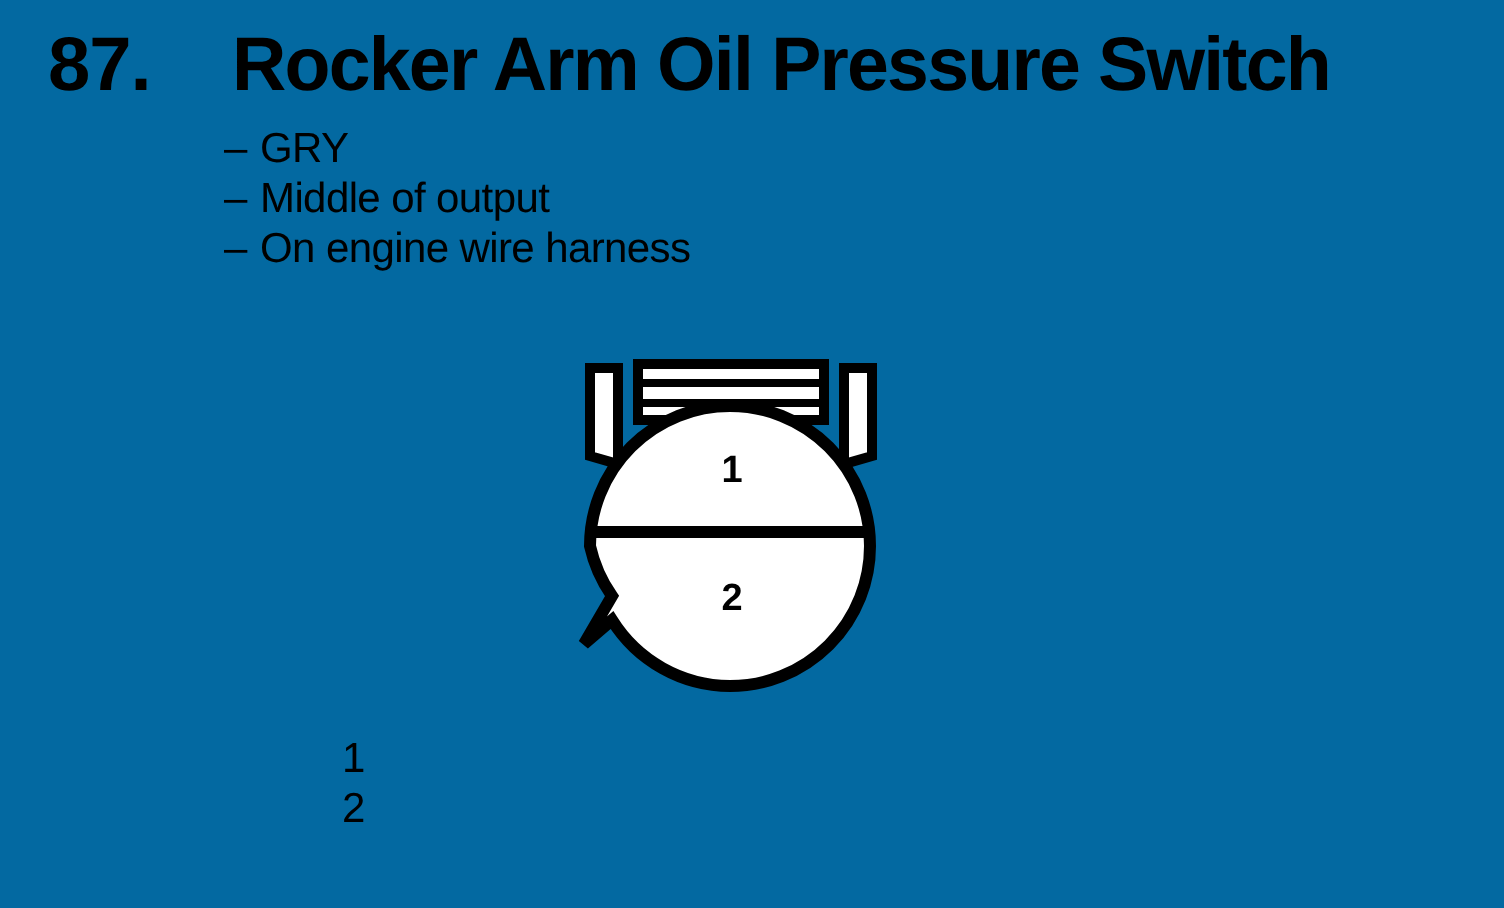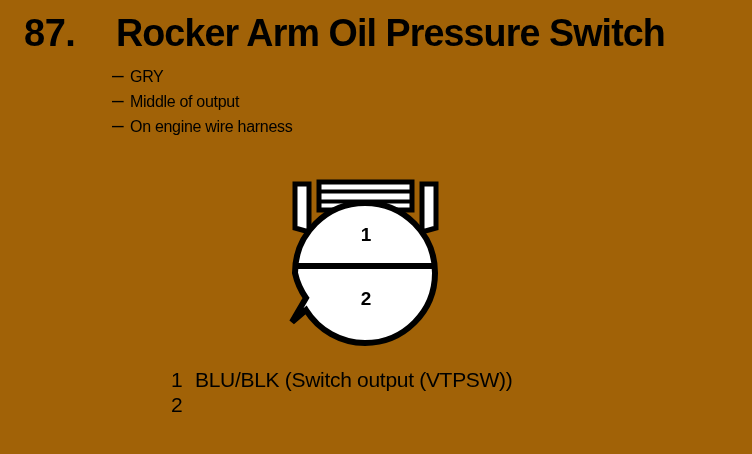--- a/index.html
+++ b/index.html
@@ -4,21 +4,21 @@
 <style>
   html, body {
     margin: 0;
     padding: 0;
     background: #ffffff;
   }
   #page {
     position: relative;
     width: 752px;
     height: 454px;
-    background: #a16207;
+    background: #0369a1;
     overflow: hidden;
     font-family: "Liberation Sans", sans-serif;
     color: #000000;
   }
 
   
   #heading {
     position: absolute;
     left: 24px;
     top: 10px;
@@ -58,21 +58,21 @@
     height: 25px;
     font-size: 21px;
     letter-spacing: -0.3px;
     white-space: nowrap;
   }
   .bullet-dash {
     flex: 0 0 18px;
     font-size: 21px;
   }
   .bullet-text {
-    font-size: 16px;
+    font-size: 21px;
   }
 
   
   #connector {
     position: absolute;
     left: 270px;
     top: 170px;
     width: 190px;
     height: 180px;
   }
@@ -158,20 +158,19 @@
       <line x1="25" y1="96" x2="165" y2="96" stroke="#000000" stroke-width="6"></line>
 
       <text class="pin-number" x="96" y="71">1</text>
       <text class="pin-number" x="96" y="135">2</text>
     </svg>
   </div>
 
   <div id="legend">
     <div class="legend-row">
       <span class="legend-pin">1</span>
-      <span class="legend-label">BLU/BLK (Switch output (VTPSW))</span>
     </div>
     <div class="legend-row">
       <span class="legend-pin">2</span>
     </div>
   </div>
 
 </div>
 
 </body></html>

